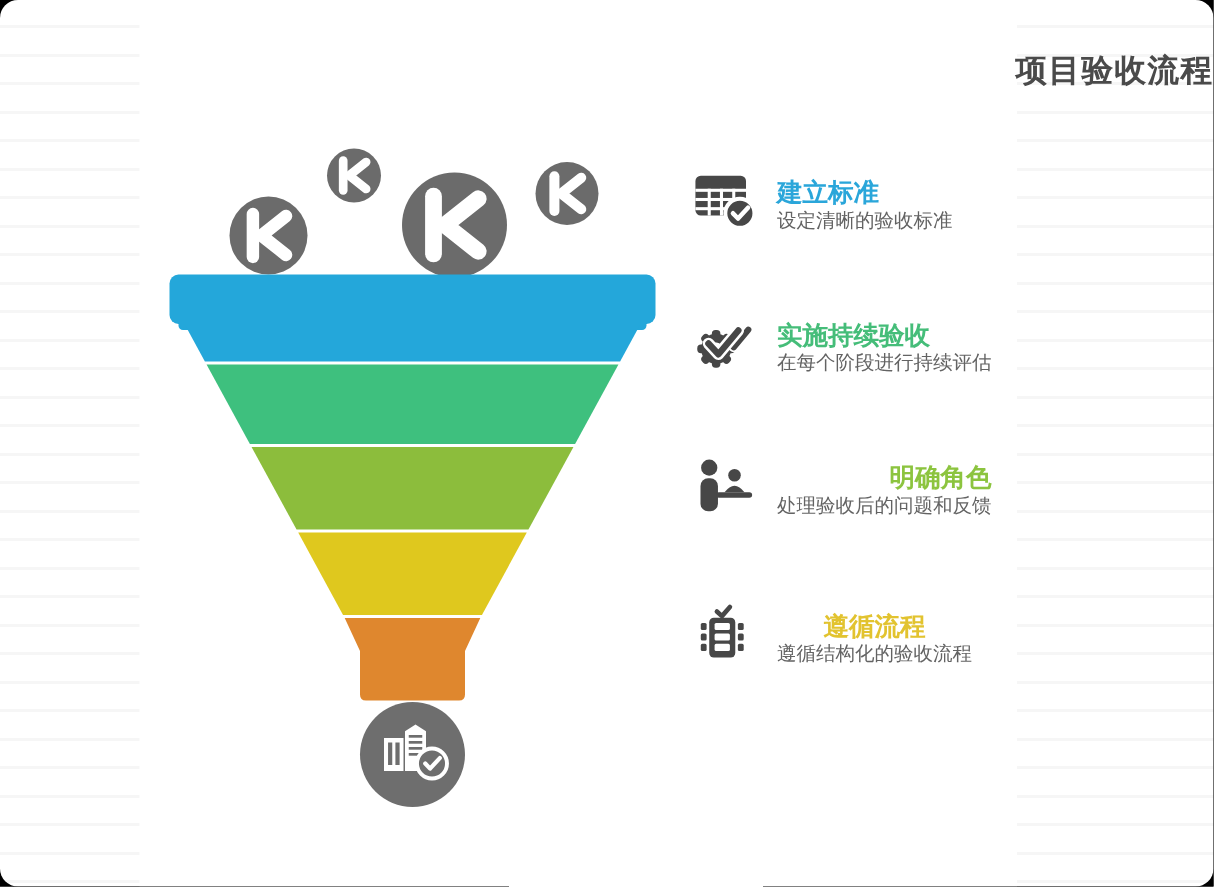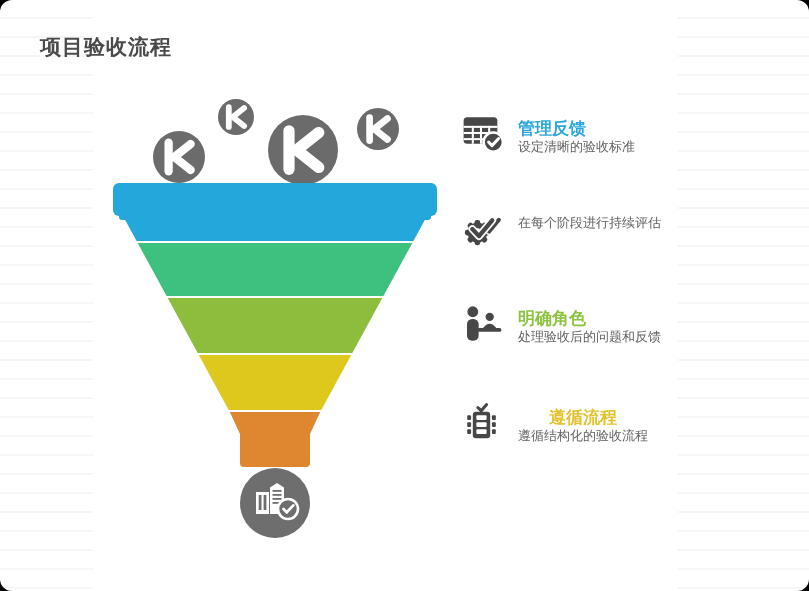--- a/index.html
+++ b/index.html
@@ -4,21 +4,21 @@
 <style>
   html,body{margin:0;padding:0;background:#000;}
   .page{
     position:relative;width:809px;height:591px;overflow:hidden;border-radius:12px;
     background:repeating-linear-gradient(to bottom,#ffffff 0 17px,#f6f6f6 17px 19px);
     font-family:"Liberation Sans","DejaVu Sans",sans-serif;
   }
   .canvas{position:absolute;left:93px;top:0;width:585px;height:591px;background:#ffffff;}
   .page-title{
     position:absolute;top:33px;left:0;width:100%;box-sizing:border-box;padding-left:40px;
-    text-align:left;font-size:21px;font-weight:bold;letter-spacing:1px;color:#4a4a4a;
+    text-align:right;font-size:21px;font-weight:bold;letter-spacing:1px;color:#4a4a4a;
   }
   .funnel-svg{position:absolute;left:90px;top:80px;}
   .item{position:absolute;left:458px;width:250px;display:flex;gap:13px;}
   .item-icon{width:47px;height:47px;flex:none;}
   .item-text{padding-top:10px;}
   .item-title{font-size:17px;font-weight:bold;line-height:1.1;}
   .item-desc{font-size:13px;color:#636363;line-height:1.2;}
 </style>
 </head>
 <body>
@@ -89,57 +89,58 @@
         <rect x="5.5" y="21.5" width="33" height="2"></rect>
         <rect x="5.5" y="27.5" width="33" height="2"></rect>
         <rect x="13.5" y="15.5" width="2" height="17.5"></rect>
         <rect x="21.5" y="15.5" width="2" height="17.5"></rect>
         <rect x="29.5" y="15.5" width="2" height="17.5"></rect>
       </g>
       <circle cx="34.5" cy="31.5" r="9.5" stroke="#ffffff" stroke-width="2.6" fill="#474747"></circle>
       <path d="M30,31.5 l3.3,3.4 l6.5,-7" fill="none" stroke="#ffffff" stroke-width="3" stroke-linecap="round" stroke-linejoin="round"></path>
     </svg>
     <div class="item-text">
-      <div class="item-title" style="color: rgb(42, 166, 218);">管理反馈</div>
+      <div class="item-title" style="color: rgb(42, 166, 218);">建立标准</div>
       <div class="item-desc">设定清晰的验收标准</div>
     </div>
   </div>
 
   <div class="item" style="top:205px">
     <svg class="item-icon" viewBox="0 0 46 46">
       <g fill="#474747">
         <rect x="16.2" y="14.7" width="5.6" height="24.6" rx="2.4"></rect>
         <rect x="16.2" y="14.7" width="5.6" height="24.6" rx="2.4" transform="rotate(45 19 27)"></rect>
         <rect x="16.2" y="14.7" width="5.6" height="24.6" rx="2.4" transform="rotate(90 19 27)"></rect>
         <rect x="16.2" y="14.7" width="5.6" height="24.6" rx="2.4" transform="rotate(135 19 27)"></rect>
         <circle cx="19" cy="27" r="9.8"></circle>
       </g>
       <circle cx="19" cy="27" r="4.2" fill="#ffffff"></circle>
       <path d="M27,22.5 L30.5,26 L40,14.5" fill="none" stroke="#ffffff" stroke-width="6.5" stroke-linecap="round" stroke-linejoin="round"></path>
       <path d="M27,22.5 L30.5,26 L40,14.5" fill="none" stroke="#474747" stroke-width="4" stroke-linecap="round" stroke-linejoin="round"></path>
       <path d="M14,23.5 L20.5,30.5 L33.5,15" fill="none" stroke="#ffffff" stroke-width="7.5" stroke-linecap="round" stroke-linejoin="round"></path>
       <path d="M14,23.5 L20.5,30.5 L33.5,15" fill="none" stroke="#474747" stroke-width="4.2" stroke-linecap="round" stroke-linejoin="round"></path>
     </svg>
     <div class="item-text">
+      <div class="item-title" style="color: rgb(69, 189, 121);">实施持续验收</div>
       <div class="item-desc">在每个阶段进行持续评估</div>
     </div>
   </div>
 
   <div class="item" style="top:300px">
     <svg class="item-icon" viewBox="0 0 46 46">
       <g fill="#474747">
         <circle cx="14.5" cy="11.5" r="5.3"></circle>
         <rect x="8.8" y="18.5" width="11.4" height="21.5" rx="5"></rect>
         <circle cx="31" cy="16.5" r="4.1"></circle>
         <path d="M24.5,27.5 Q31,19 37.5,27.5 Z"></path>
         <rect x="19" y="27.5" width="23.5" height="3.6" rx="1.8"></rect>
       </g>
     </svg>
     <div class="item-text">
-      <div class="item-title" style="color: rgb(140, 196, 63);">明确角色</div>
+      <div class="item-title" style="color: rgb(140, 196, 63); text-align: right;">明确角色</div>
       <div class="item-desc">处理验收后的问题和反馈</div>
     </div>
   </div>
 
   <div class="item" style="top:399px">
     <svg class="item-icon" viewBox="0 0 46 46">
       <path d="M19.5,8.5 L22.8,11.5 L28,5.5" fill="none" stroke="#474747" stroke-width="3" stroke-linecap="round" stroke-linejoin="round"></path>
       <g fill="#474747">
         <rect x="14.5" y="12.5" width="17" height="26" rx="3"></rect>
         <rect x="9" y="16" width="3.8" height="4.6" rx="1"></rect>

